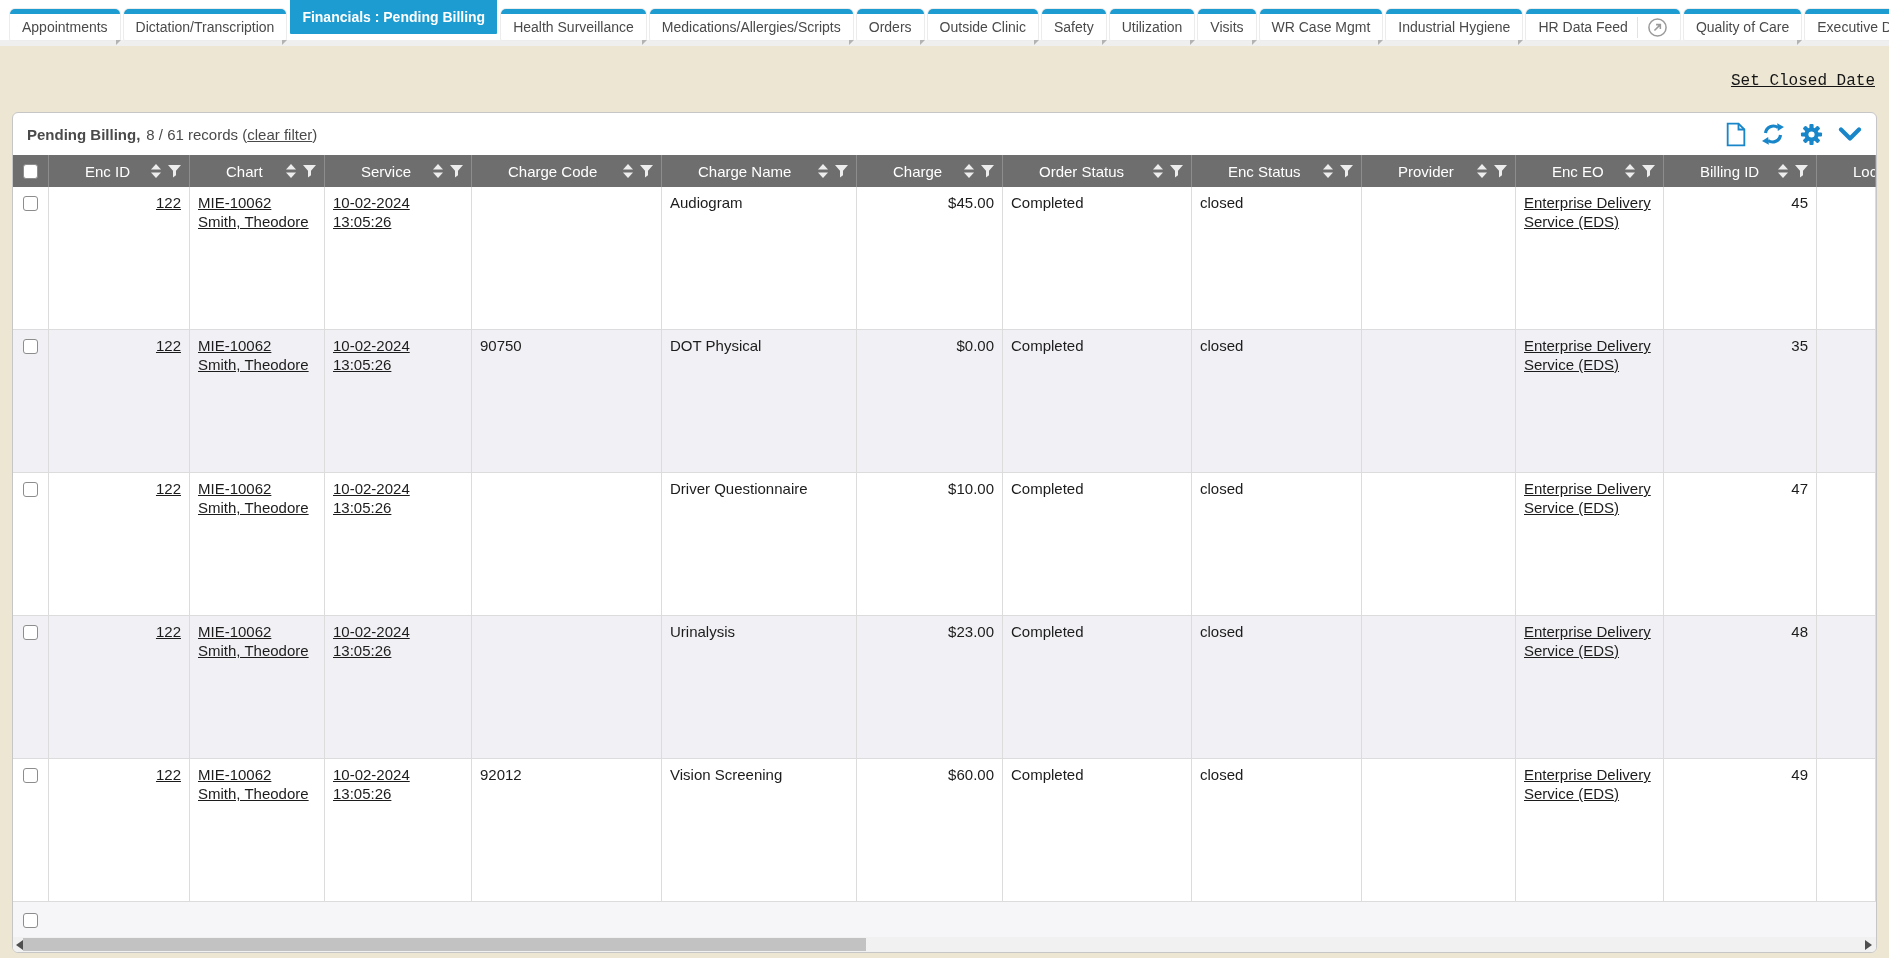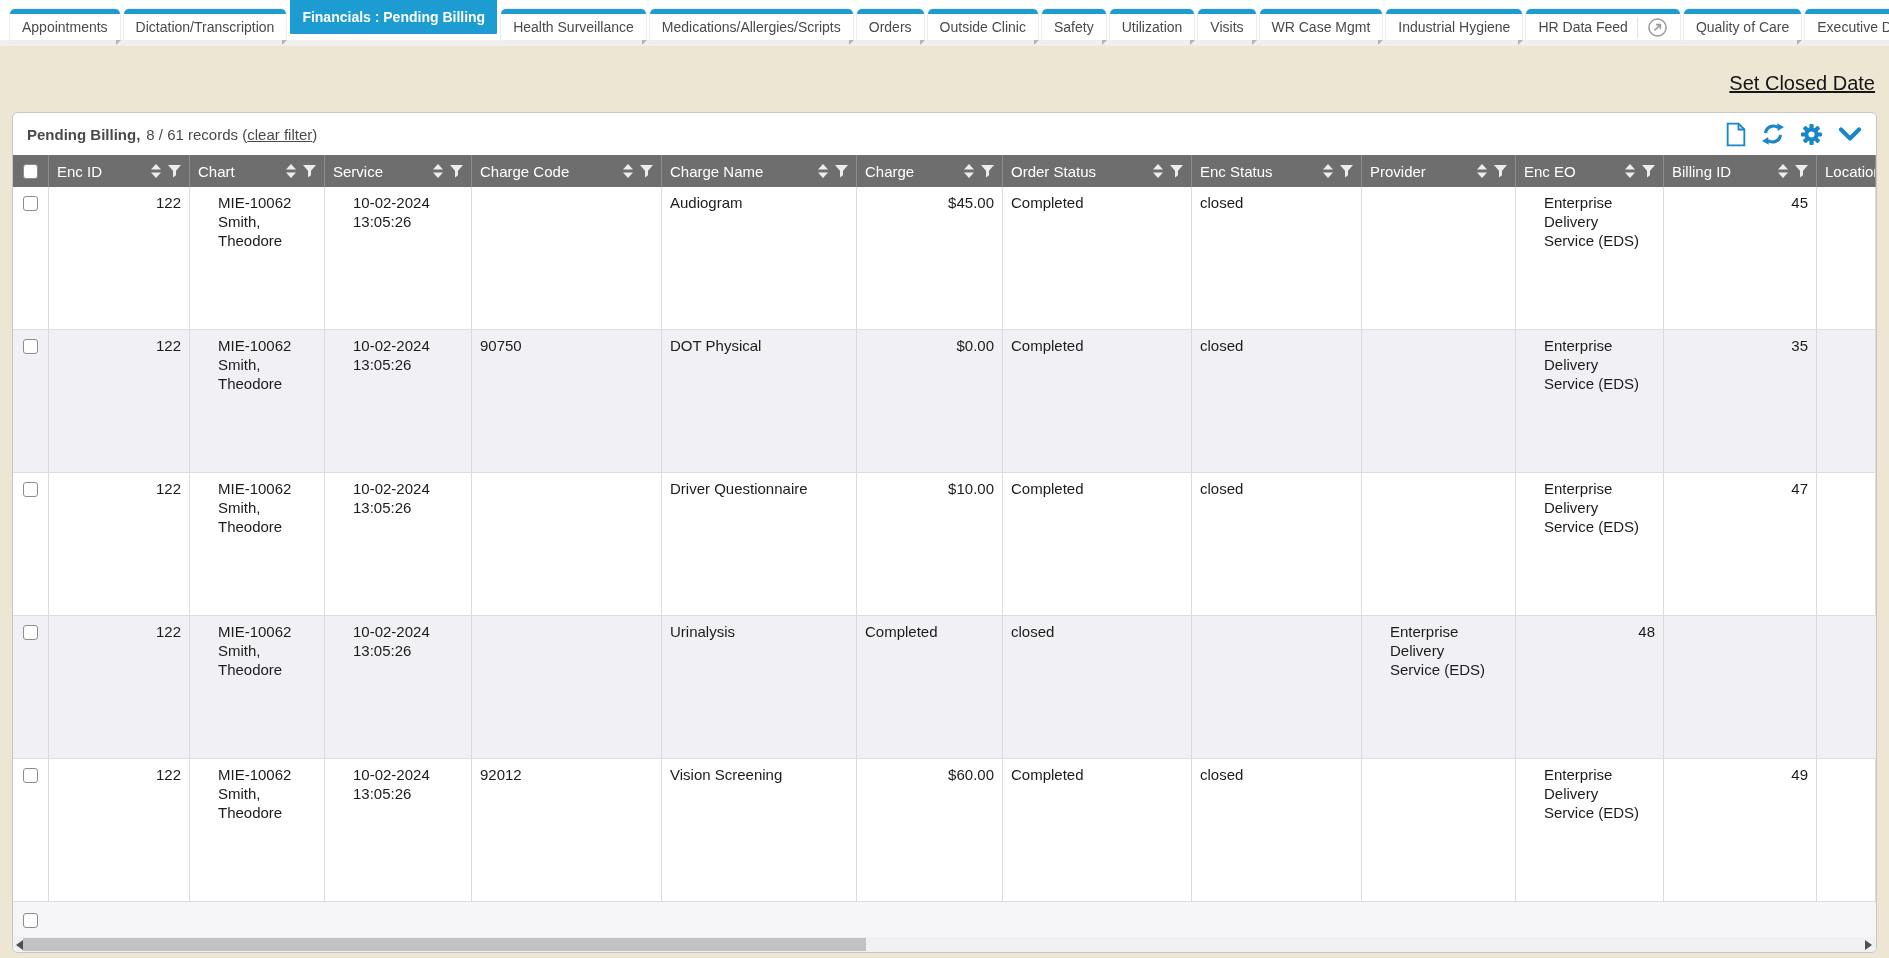--- a/index.html
+++ b/index.html
@@ -38,21 +38,21 @@
     border-top:6px solid #ffffff;border-right:6px solid transparent;
     right:0;bottom:-6px;
   }
   .tab .ext-icon{
     display:inline-flex;align-items:center;margin-left:9px;padding-left:9px;
     border-left:1px solid #e2e2e2;
   }
   
   .set-closed{
     position:absolute;top:72px;right:14px;
-    font-size:20px;color:#151515;text-decoration:underline;cursor:pointer;
+    font-size:16px;color:#151515;text-decoration:underline;cursor:pointer;font-family:Liberation Mono, monospace;
   }
   
   .panel{
     position:absolute;left:12px;right:12px;top:112px;bottom:5px;
     background:#fff;border:1px solid #c6c6c6;border-radius:6px;
     overflow:hidden;box-sizing:border-box;
   }
   .panel-header{
     height:42px;display:flex;align-items:center;padding:0 14px;
     font-size:15px;color:#4a4a4a;
@@ -64,39 +64,39 @@
   
   .grid{--cols:36px 141px 135px 147px 190px 195px 146px 189px 170px 154px 148px 153px minmax(0,1fr);}
   .thead{
     display:grid;grid-template-columns:var(--cols);
     background:#6e6e6e;height:32px;color:#fff;font-size:15px;
   }
   .th{
     display:flex;align-items:center;padding:0 8px;
     border-right:1px solid #8d8d8d;overflow:hidden;cursor:pointer;
   }
-  .th-label{white-space:nowrap;flex:0 0 auto;}
+  .th-label{white-space:nowrap;flex:0 0 auto;margin-left:28px;}
   .th-icons{margin-left:auto;display:flex;align-items:center;gap:7px;flex:0 0 auto;padding-left:8px;}
   .th-check{display:flex;align-items:center;justify-content:center;border-right:1px solid #8d8d8d;}
   .cb{
     width:15px;height:15px;background:#fff;border:1px solid #8d8d8d;
     border-radius:3px;box-sizing:border-box;cursor:pointer;flex:0 0 auto;
   }
   .tr{
     display:grid;grid-template-columns:var(--cols);
     height:143px;border-bottom:1px solid #dcdcdc;background:#fff;box-sizing:border-box;
   }
   .tr.alt{background:#f1f1f5;}
   .td{
     padding:7px 8px;border-right:1px solid #dcdcdc;
     font-size:15px;color:#1c1c1c;line-height:1.25;overflow:hidden;
   }
   .td.r{text-align:right;}
   .td-check{display:flex;justify-content:center;align-items:flex-start;padding-top:9px;border-right:1px solid #dcdcdc;}
-  .td a{color:#1c1c1c;cursor:pointer;margin-left:20px;}
+  .td a{color:#1c1c1c;text-decoration:underline;cursor:pointer;}
   .td a.blk{display:block;}
   .tfoot{
     height:37px;background:#f6f6f8;display:flex;align-items:center;padding-left:10px;
   }
   
   .hscroll{
     position:absolute;left:0;right:0;bottom:0;height:15px;background:#f1f1f1;
   }
   .hs-thumb{
     position:absolute;left:10px;top:1px;bottom:1px;width:843px;background:#c2c2c2;cursor:pointer;
@@ -437,20 +437,21 @@
     <div class="td">
       <a class="blk">MIE-10062</a>
       <a class="blk">Smith, Theodore</a>
     </div>
     <div class="td">
       <a class="blk">10-02-2024</a>
       <a class="blk">13:05:26</a>
     </div>
     <div class="td"></div>
     <div class="td">Urinalysis</div>
+    <div class="td r">$23.00</div>
     <div class="td">Completed</div>
     <div class="td">closed</div>
     <div class="td"></div>
     <div class="td">
       <a class="blk">Enterprise Delivery</a>
       <a class="blk">Service (EDS)</a>
     </div>
     <div class="td r">48</div>
     <div class="td"></div>
   </div>

